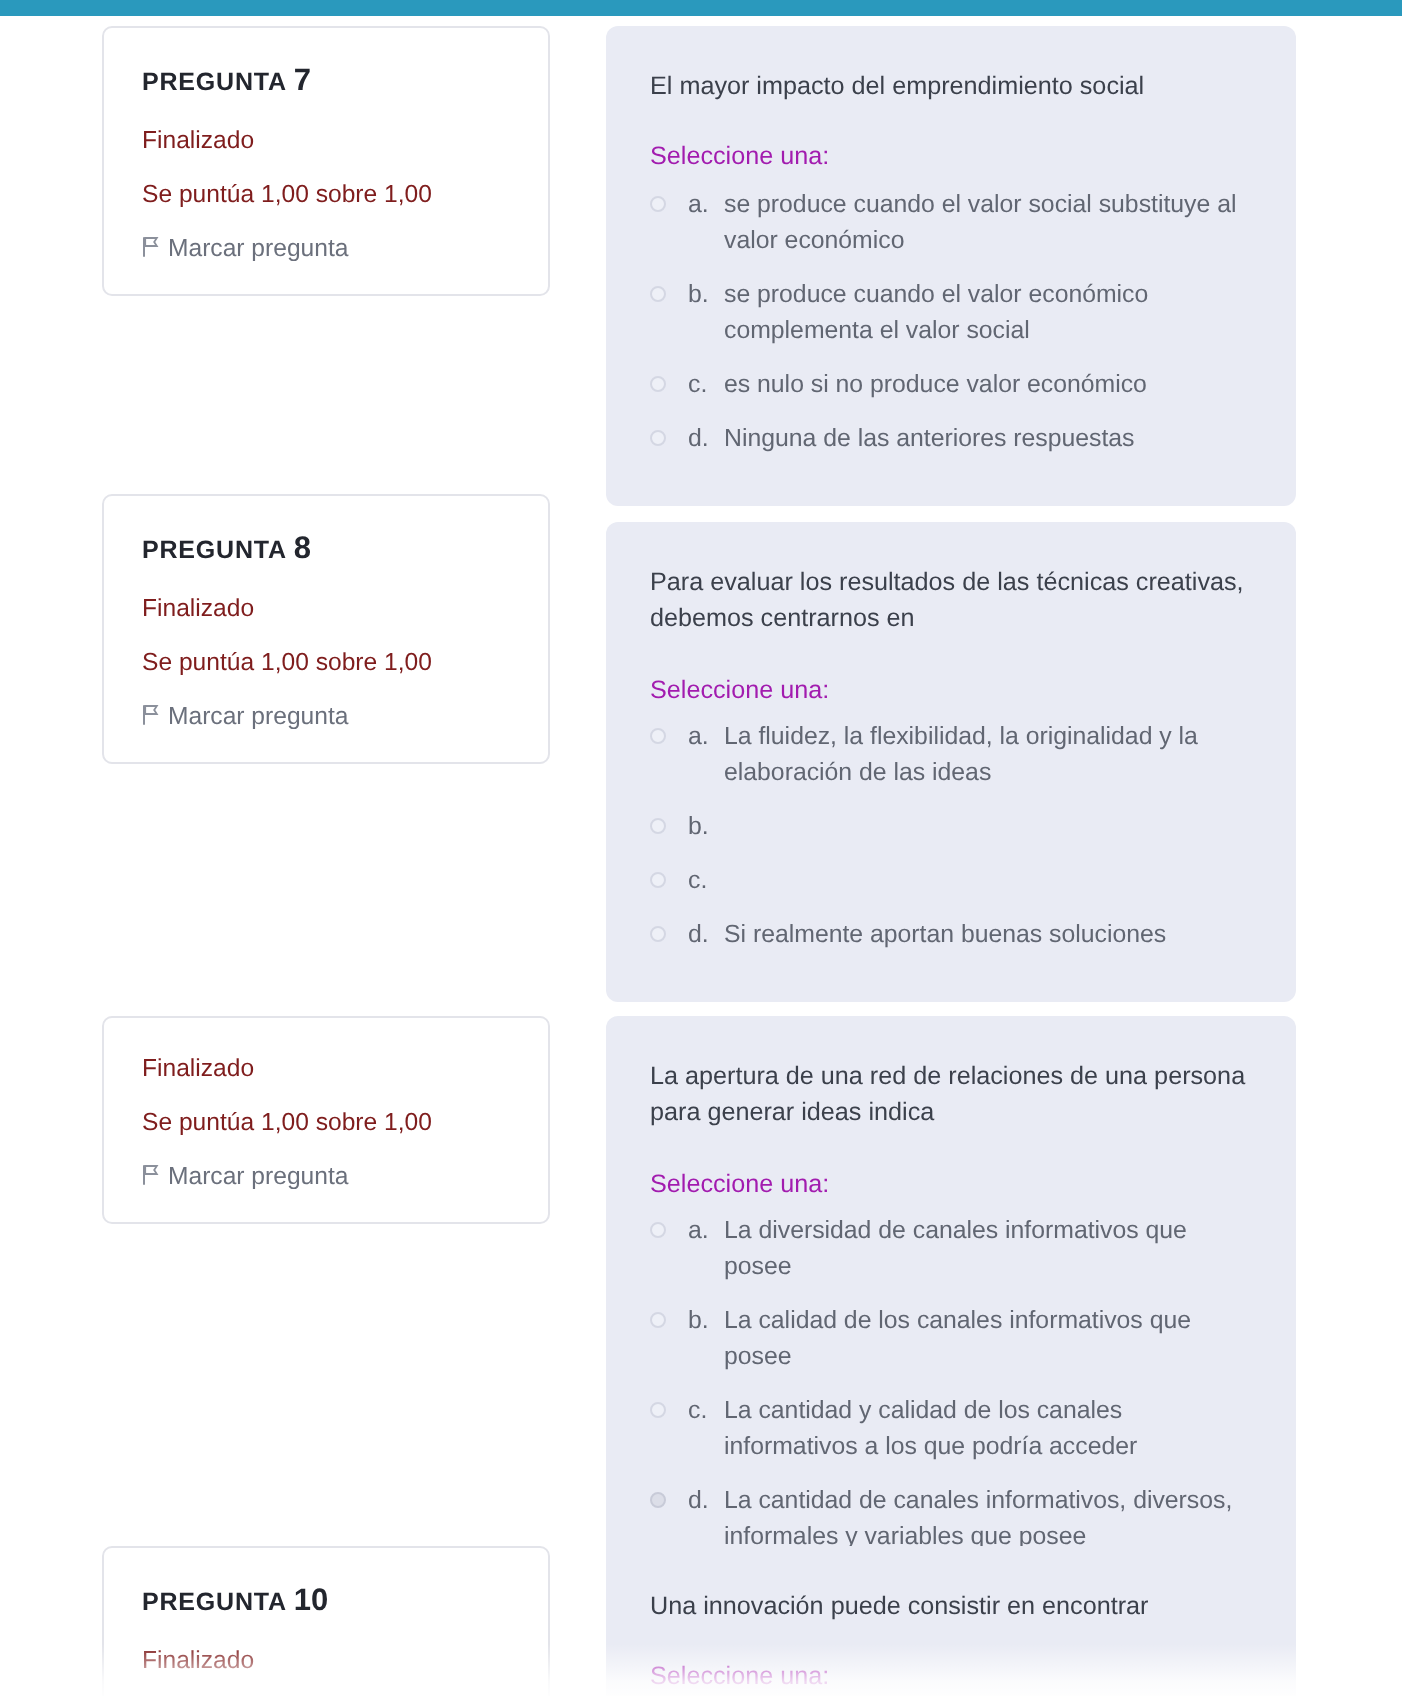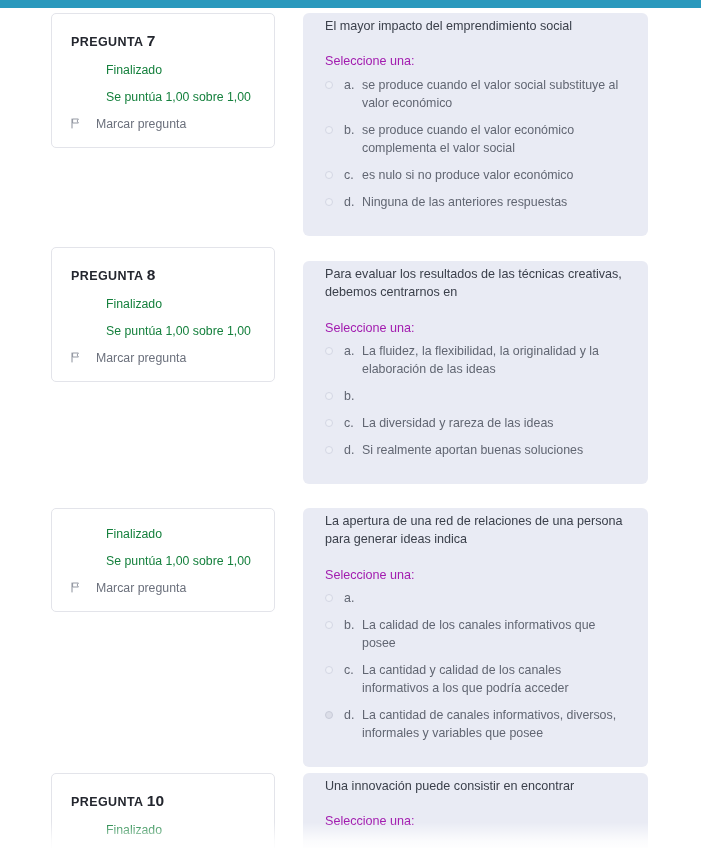--- a/index.html
+++ b/index.html
@@ -55,50 +55,49 @@
     margin-bottom: 13px;
     white-space: nowrap;
   }
   .qcard-no .num {
     font-size: 15.5px;
     font-weight: bold;
     letter-spacing: 0;
   }
   .qcard-line {
     font-size: 12.3px;
-    color: #15803d;
+    color: #7f1d1d;
     margin-bottom: 12px;
     line-height: 1.2;
-    margin-left: 35px;
   }
   .qcard-flagrow {
     display: flex;
     align-items: center;
-    gap: 16px;
+    gap: 4px;
     font-size: 12.3px;
     color: #6b707c;
     line-height: 1.2;
   }
   .flag-icon {
     display: inline-block;
     width: 9px;
     height: 11px;
     position: relative;
     flex: 0 0 auto;
   }
   .flag-icon svg { display: block; }
 
   
   .qpanel {
     position: absolute;
     left: 303px;
     width: 345px;
     background: #e9ebf4;
     border-radius: 6px;
-    padding: 4px 22px 24px 22px;
+    padding: 21px 22px 24px 22px;
   }
   .qtext {
     font-size: 12.6px;
     color: #3b404b;
     line-height: 1.45;
     margin-bottom: 18px;
   }
   .qselect {
     font-size: 12.6px;
     color: #a21caf;
@@ -226,21 +225,20 @@
               <span class="olet">a.</span>
               <span class="otext">La fluidez, la flexibilidad, la originalidad y la elaboración de las ideas</span>
             </li>
             <li class="qopt">
               <span class="radio"></span>
               <span class="olet">b.</span>
             </li>
             <li class="qopt">
               <span class="radio"></span>
               <span class="olet">c.</span>
-              <span class="otext">La diversidad y rareza de las ideas</span>
             </li>
             <li class="qopt">
               <span class="radio"></span>
               <span class="olet">d.</span>
               <span class="otext">Si realmente aportan buenas soluciones</span>
             </li>
           </ul>
         </div>
       </div>
       <div class="qrow">
@@ -257,20 +255,21 @@
             <span>Marcar pregunta</span>
           </div>
         </div>
         <div class="qpanel" style="top: 500px;">
           <div class="qtext">La apertura de una red de relaciones de una persona para generar ideas indica</div>
           <div class="qselect">Seleccione una:</div>
           <ul class="qopts">
             <li class="qopt">
               <span class="radio"></span>
               <span class="olet">a.</span>
+              <span class="otext">La diversidad de canales informativos que posee</span>
             </li>
             <li class="qopt">
               <span class="radio"></span>
               <span class="olet">b.</span>
               <span class="otext">La calidad de los canales informativos que posee</span>
             </li>
             <li class="qopt">
               <span class="radio"></span>
               <span class="olet">c.</span>
               <span class="otext">La cantidad y calidad de los canales informativos a los que podría acceder</span>

